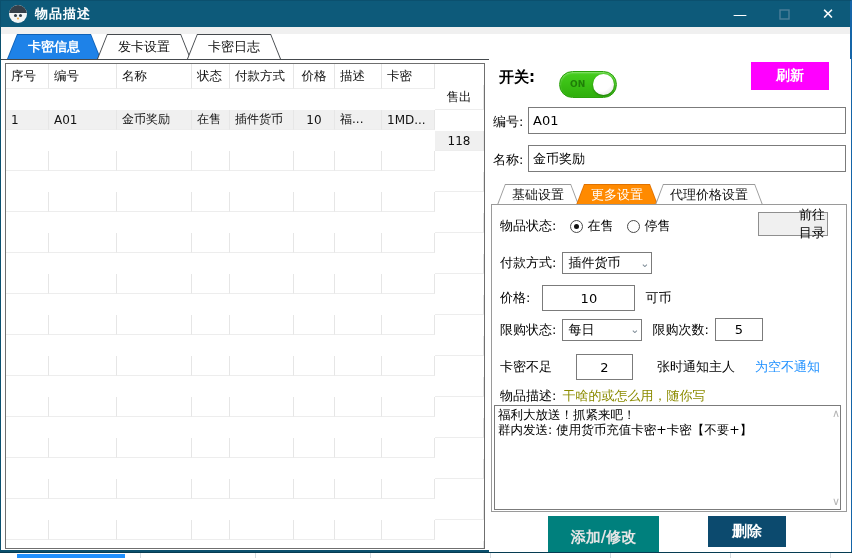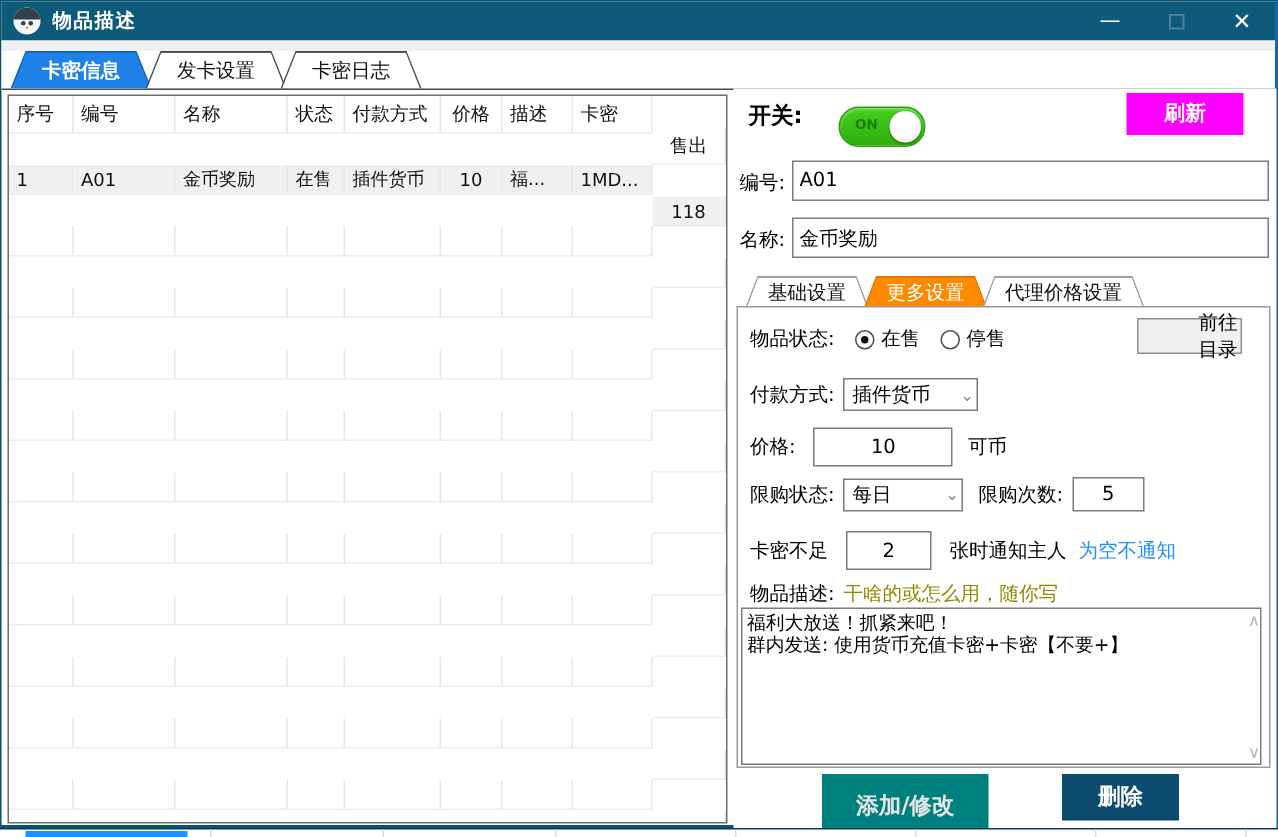--- a/index.html
+++ b/index.html
@@ -475,21 +475,21 @@
       <div class="row" style="top:113px;">
         <span>限购状态:</span>
         <span class="combo" style="width:80px;">
           <span>每日</span>
           <span class="chev">⌄</span>
         </span>
         <span style="margin-left:10px;">限购次数:</span>
         <input class="num-input" style="width: 48px; height: 23px; margin-left: 6px;" value="5">
       </div>
 
-      <div class="row" style="top:149px;">
+      <div class="row" style="top:149px;gap:12px;">
         <span>卡密不足</span>
         <input class="num-input" style="width: 57px; margin-left: 12px;" value="2">
         <span style="margin-left:12px;">张时通知主人</span>
         <span class="link-blue">为空不通知</span>
       </div>
 
       <div class="row" style="top:182px;">
         <span>物品描述:</span>
         <span class="hint-olive">干啥的或怎么用，随你写</span>
       </div>

